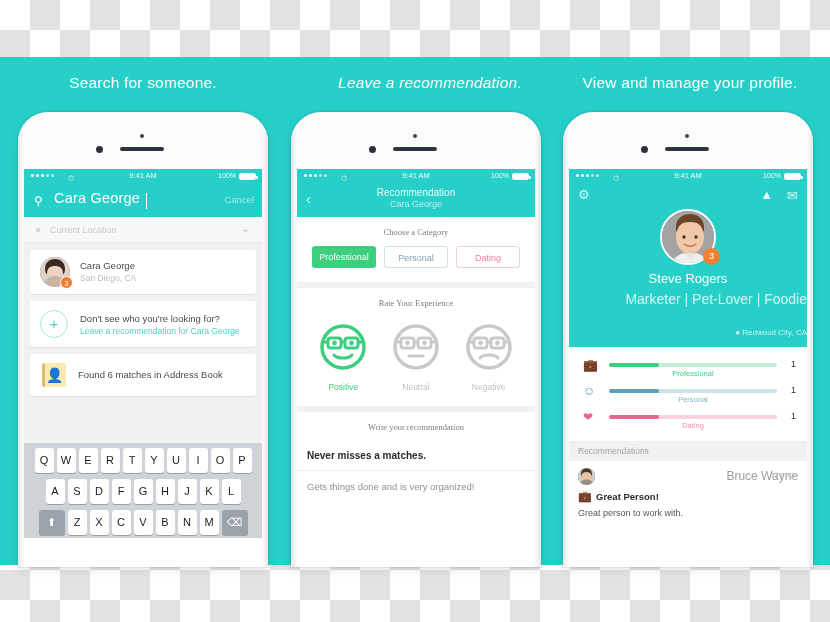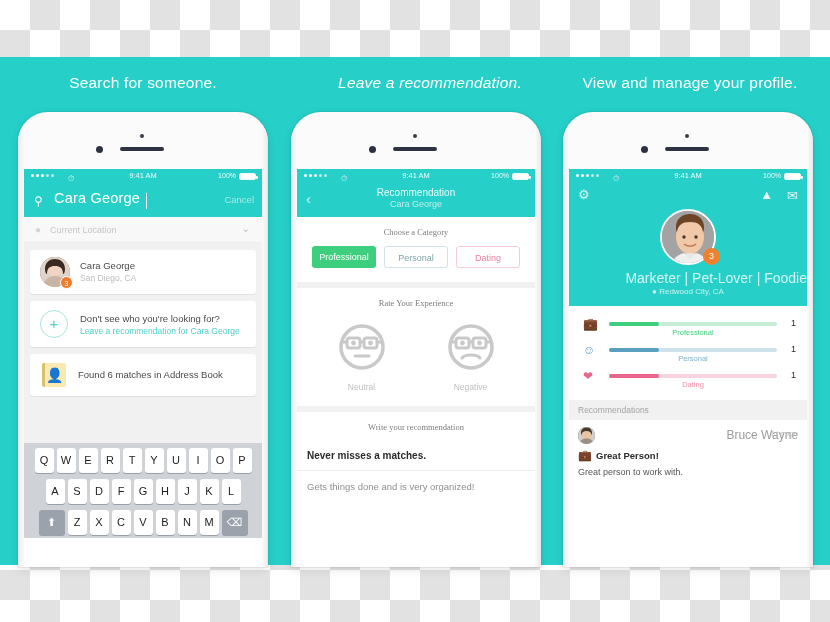--- a/index.html
+++ b/index.html
@@ -176,21 +176,21 @@
     border: 2px solid #ffffff; overflow: hidden; background: #9a9a9a; position: relative;
   }
   .av-holder { position: relative; width: 60px; margin: 0 auto; }
   .badge-lg {
     position: absolute; right: -2px; bottom: 0; width: 17px; height: 17px;
     border-radius: 50%; background: #f0812f; color: #fff; font-size: 9px;
     text-align: center; line-height: 17px;
   }
   .pname { text-align: center; color: #ffffff; font-size: 13px; margin-top: 6px; }
   .ptags { text-align: right; color: #d4f6f4; font-size: 14px; margin-top: 5px; }
-  .ploc { text-align: center; color: #c8f2ef; font-size: 8px; margin-top: 1px; }
+  .ploc { text-align: right; color: #c8f2ef; font-size: 8px; margin-top: 21px; }
 
   .stats { background: #fff; padding: 9px 0 7px; }
   .stat { position: relative; height: 26px; }
   .st-icon { position: absolute; left: 14px; top: 2px; font-size: 12px; }
   .bar-wrap { position: absolute; left: 40px; right: 30px; top: 7px; height: 4px; border-radius: 2px; }
   .bar-fill { height: 4px; border-radius: 2px; }
   .st-lbl { position: absolute; left: 40px; right: 30px; top: 13px; text-align: center; font-size: 7.5px; }
   .st-cnt { position: absolute; right: 11px; top: 3px; font-size: 9px; color: #2b2b2b; }
 
   .rec-hdr { background: #f1f1f1; font-size: 8.5px; color: #a5a5a5; padding: 5px 9px; }
@@ -344,20 +344,34 @@
           <div class="cat pers">Personal</div>
           <div class="cat dat">Dating</div>
         </div>
       </div>
 
       <div class="gap"></div>
 
       <div class="sect">
         <div class="sect-title">Rate Your Experience</div>
         <div class="faces">
+          <div class="face-wrap">
+            <svg width="52" height="52" viewBox="0 0 52 52">
+              <circle cx="26" cy="26" r="21" fill="none" stroke="#3ecf7e" stroke-width="3.5"></circle>
+              <rect x="11" y="17" width="13" height="10" rx="2.5" fill="none" stroke="#3ecf7e" stroke-width="3"></rect>
+              <rect x="28" y="17" width="13" height="10" rx="2.5" fill="none" stroke="#3ecf7e" stroke-width="3"></rect>
+              <line x1="24" y1="21" x2="28" y2="21" stroke="#3ecf7e" stroke-width="3"></line>
+              <line x1="5" y1="21" x2="11" y2="21" stroke="#3ecf7e" stroke-width="3"></line>
+              <line x1="41" y1="21" x2="47" y2="21" stroke="#3ecf7e" stroke-width="3"></line>
+              <circle cx="17.5" cy="22" r="2.4" fill="#3ecf7e"></circle>
+              <circle cx="34.5" cy="22" r="2.4" fill="#3ecf7e"></circle>
+              <path d="M17 34c3 4 15 4 18 0" fill="none" stroke="#3ecf7e" stroke-width="3" stroke-linecap="round"></path>
+            </svg>
+            <div class="face-lbl lbl-pos">Positive</div>
+          </div>
           <div class="face-wrap">
             <svg width="52" height="52" viewBox="0 0 52 52">
               <circle cx="26" cy="26" r="21" fill="none" stroke="#c9c9c9" stroke-width="3.5"></circle>
               <rect x="11" y="17" width="13" height="10" rx="2.5" fill="none" stroke="#c9c9c9" stroke-width="3"></rect>
               <rect x="28" y="17" width="13" height="10" rx="2.5" fill="none" stroke="#c9c9c9" stroke-width="3"></rect>
               <line x1="24" y1="21" x2="28" y2="21" stroke="#c9c9c9" stroke-width="3"></line>
               <line x1="5" y1="21" x2="11" y2="21" stroke="#c9c9c9" stroke-width="3"></line>
               <line x1="41" y1="21" x2="47" y2="21" stroke="#c9c9c9" stroke-width="3"></line>
               <circle cx="17.5" cy="22" r="2.4" fill="#c9c9c9"></circle>
               <circle cx="34.5" cy="22" r="2.4" fill="#c9c9c9"></circle>
@@ -426,20 +440,21 @@
                 <path d="M14 16c0-9 7-13 14-13s14 4 14 13c0 2 0 4-1 5-1-7-5-10-13-10s-12 3-13 10c-1-1-1-3-1-5z" fill="#6b4526"></path>
                 <path d="M8 56c2-10 10-14 20-14s18 4 20 14z" fill="#e7e7e7"></path>
                 <path d="M22 42l6 7 6-7c5 1 9 4 11 14H11c2-10 6-13 11-14z" fill="#f0f0f0"></path>
                 <circle cx="22" cy="26" r="1.7" fill="#4a3322"></circle>
                 <circle cx="34" cy="26" r="1.7" fill="#4a3322"></circle>
                 <path d="M22 33c3 3 9 3 12 0" fill="none" stroke="#b9754f" stroke-width="1.6"></path>
               </svg>
           </div>
           <div class="badge-lg">3</div>
         </div>
+        <div class="pname">Steve Rogers</div>
         <div class="ptags">Marketer | Pet-Lover | Foodie</div>
         <div class="ploc">
           <span>●</span>
           <span>Redwood City, CA</span>
         </div>
       </div>
 
       <div class="stats">
         <div class="stat">
           <span class="st-icon" style="color:#3ecf7e">💼</span>

